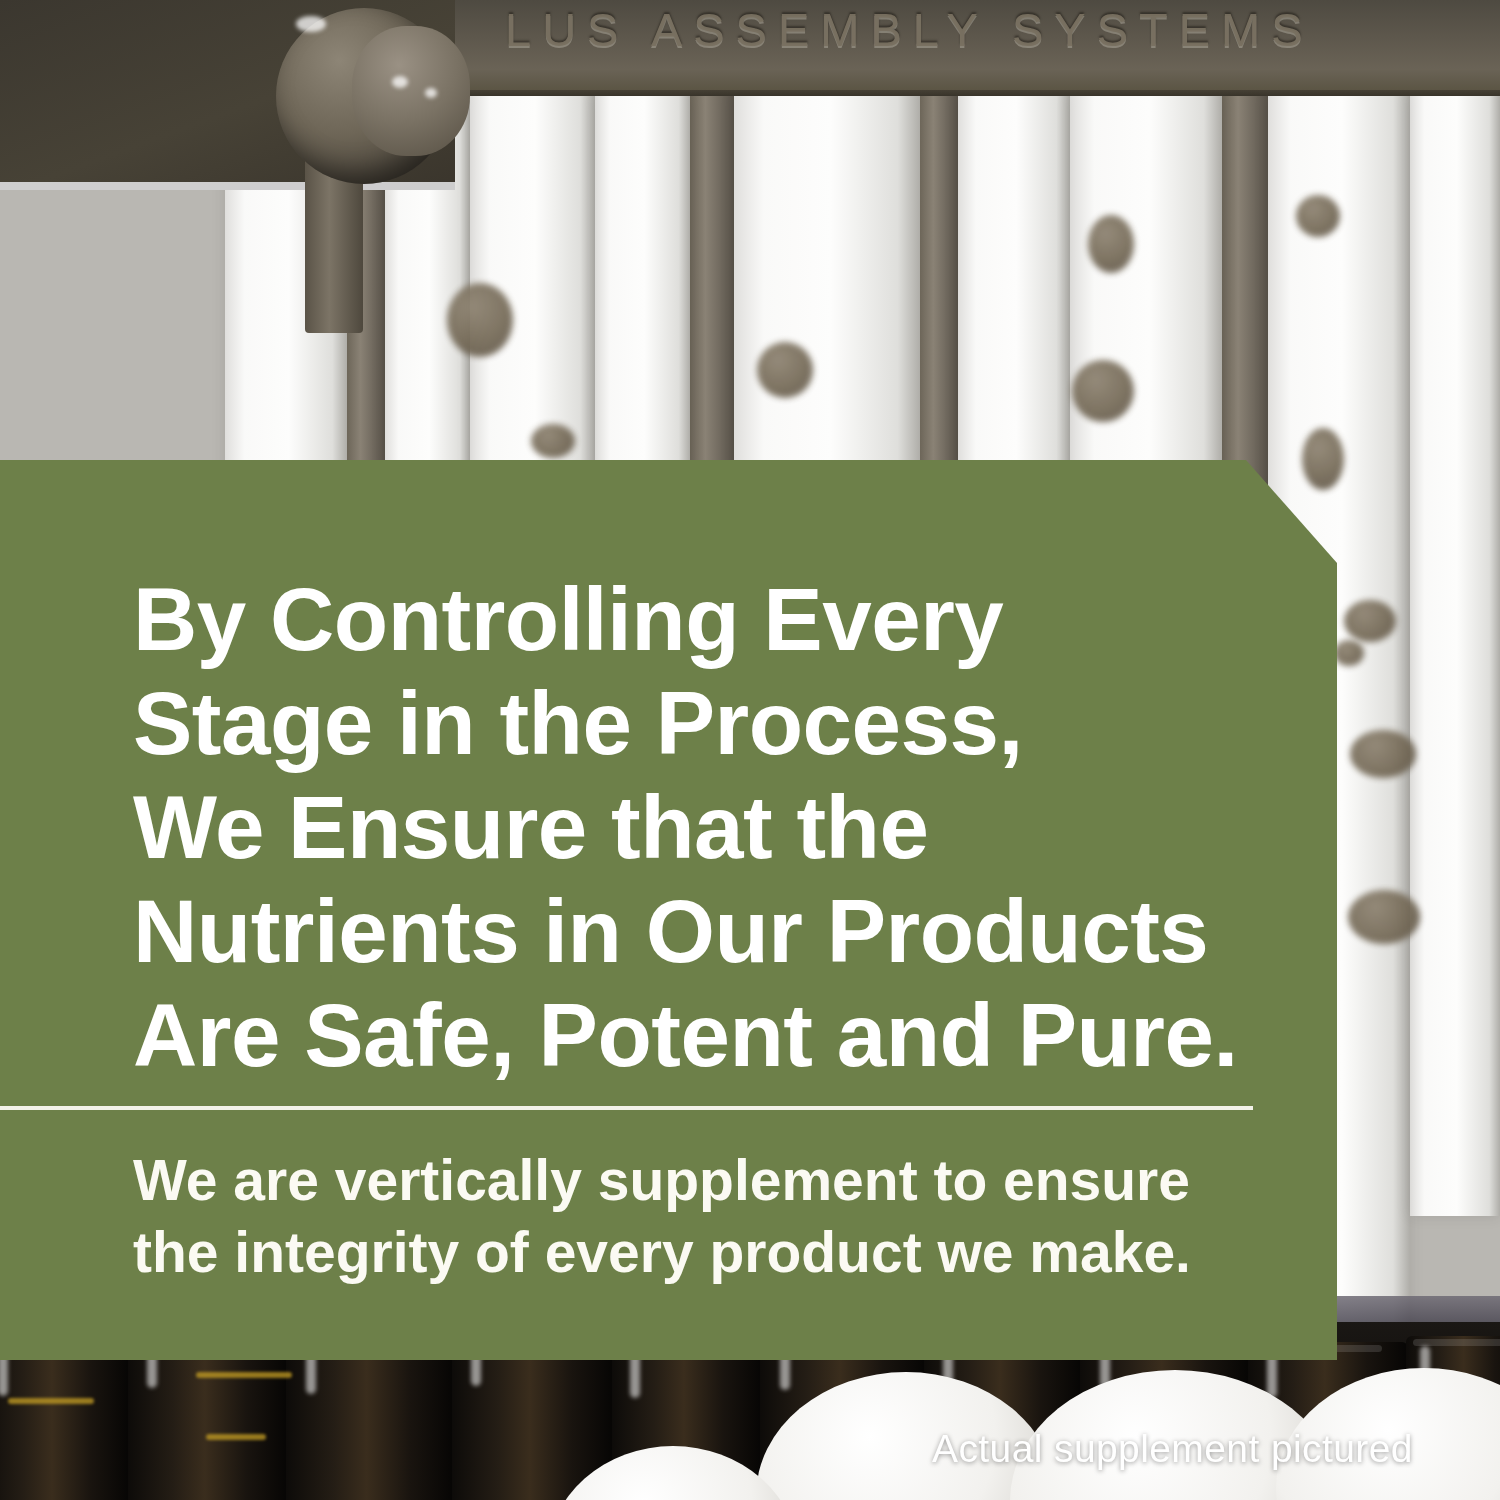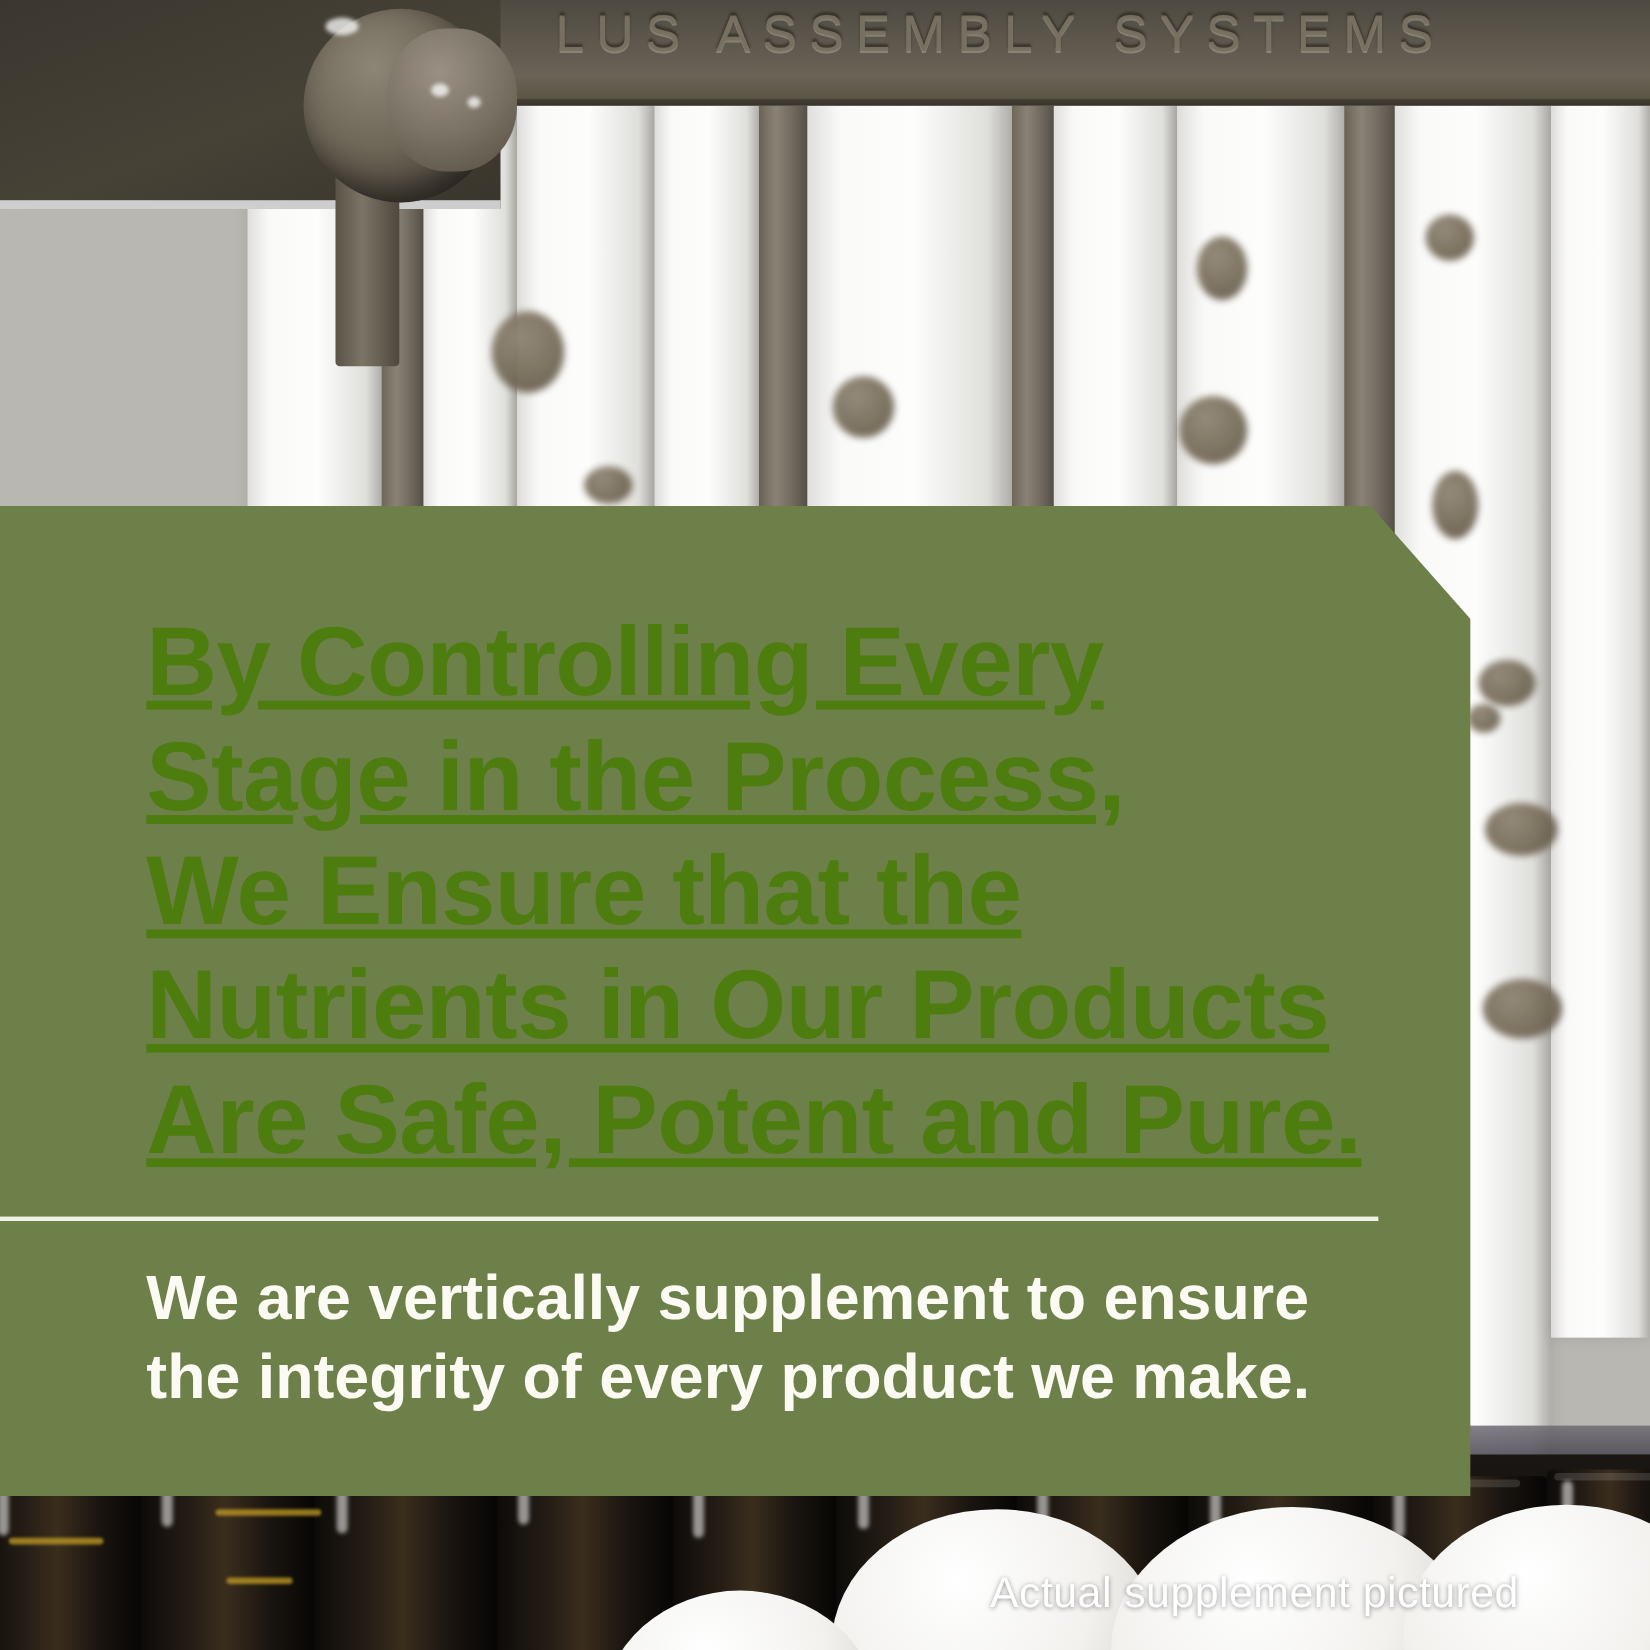--- a/index.html
+++ b/index.html
@@ -136,51 +136,50 @@
   
   .panel {
     position:absolute;
     left:0; top:460px;
     width:1337px; height:900px;
     background:#6d8049;
     clip-path:polygon(0 0, 1246px 0, 1337px 103px, 1337px 900px, 0 900px);
   }
 
   .headline {
-    position:absolute; left:133px; top:549px;
+    position:absolute; left:133px; top:567px;
     width:1120px;
     font-family:"Liberation Sans Narrow","Liberation Sans", sans-serif;
     font-weight:700;
     font-size:89px;
     line-height:104px;
     letter-spacing:-0.5px;
-    color:#4d7c0f;
+    color:#ffffff;
     white-space:pre-line;
-    text-decoration:underline;
   }
 
   .rule {
     position:absolute; left:0; top:1106px;
     width:1253px; height:4px;
     background:#f3f2e9;
   }
 
   .subhead {
     position:absolute; left:133px; top:1144px;
     width:1150px;
     font-family:"Liberation Sans Narrow","Liberation Sans", sans-serif;
     font-weight:700;
     font-size:57px;
     line-height:72px;
     color:#fbfaf3;
     white-space:pre-line;
   }
 
   .caption {
-    position:absolute; left:900px; top:1427px;
+    position:absolute; left:932px; top:1427px;
     font-family:"Liberation Sans", sans-serif;
     font-weight:300;
     font-size:39px;
     letter-spacing:.4px;
     color:#ffffff;
     text-shadow:0 1px 5px rgba(0,0,0,.42);
     white-space:nowrap;
   }
 </style>
 </head>

